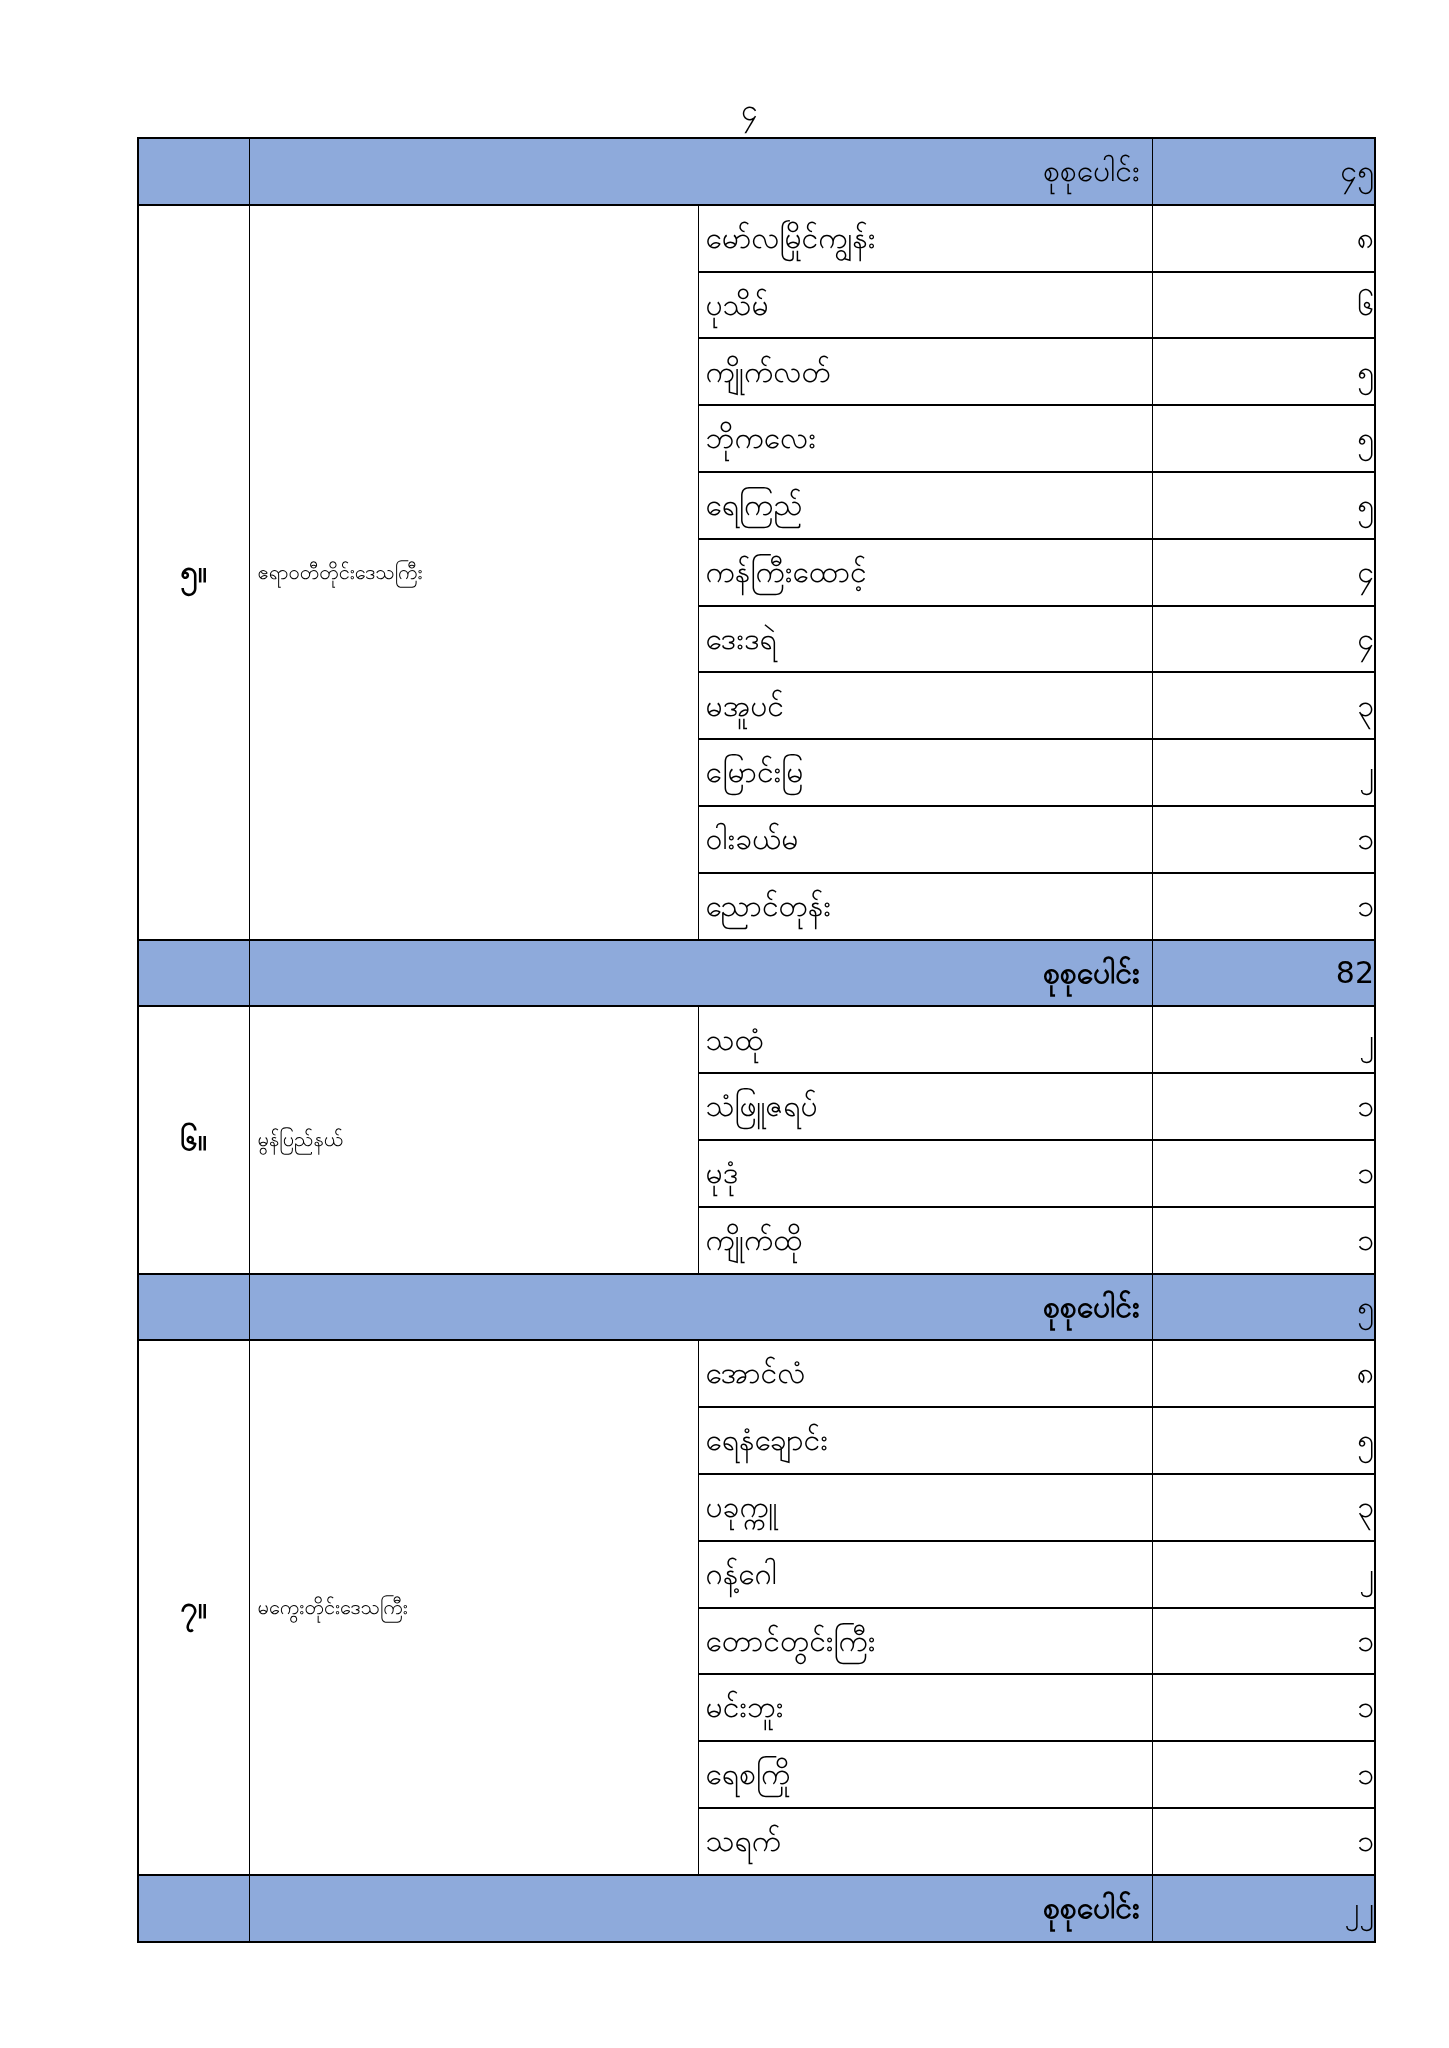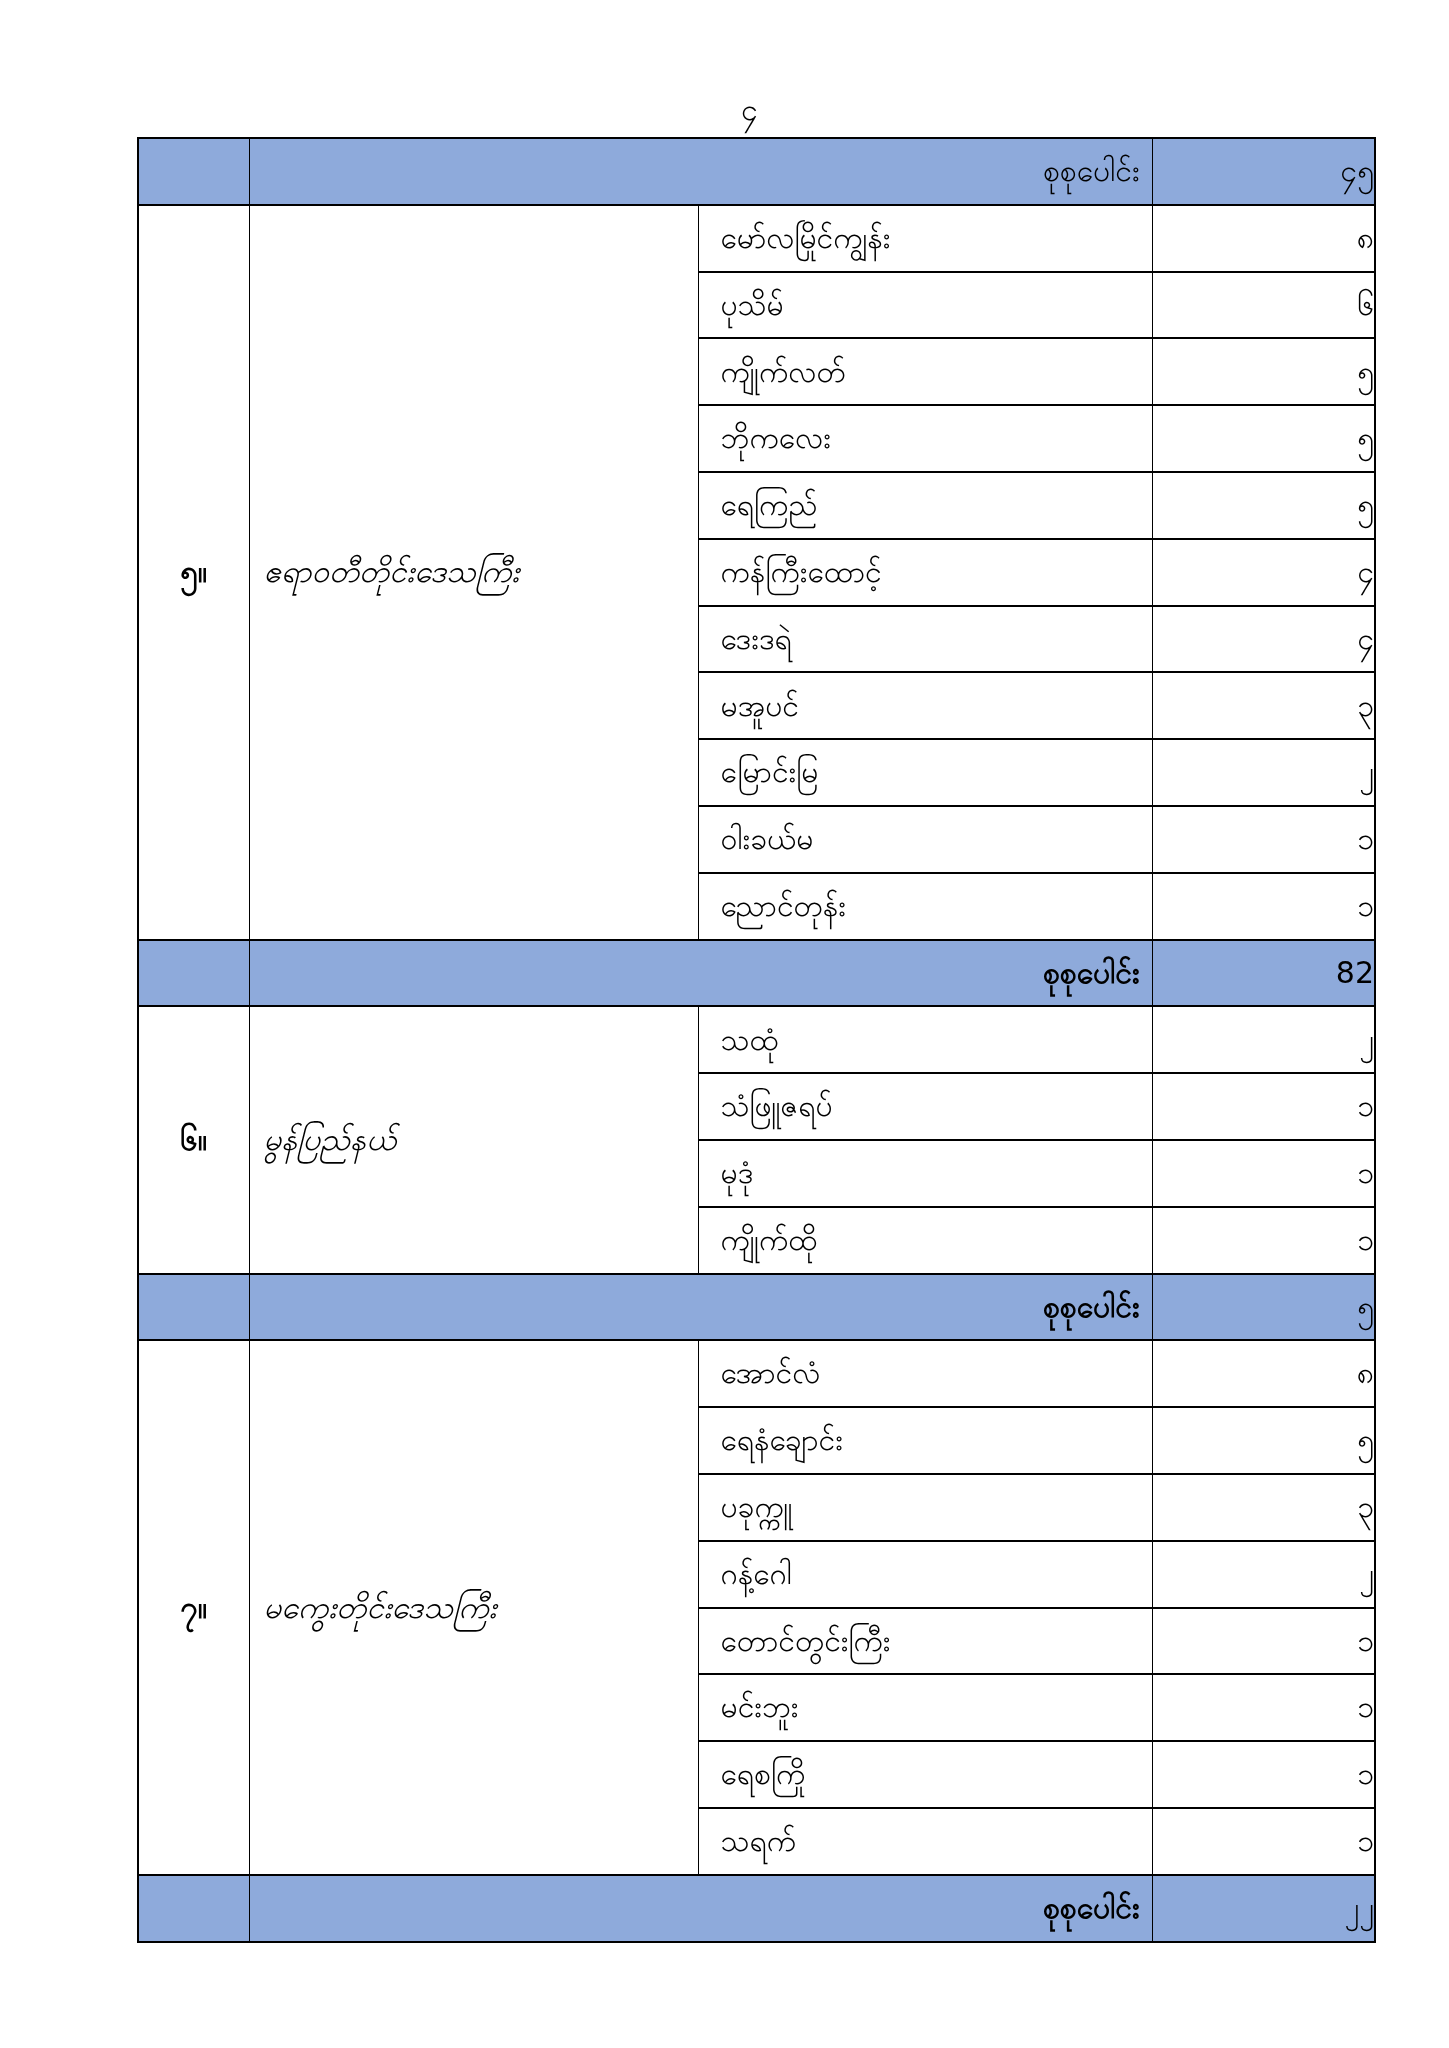--- a/index.html
+++ b/index.html
@@ -36,22 +36,22 @@
     border-top-width:2px;
     border-bottom-width:2px;
     vertical-align:middle;
     font-size:30px;
     line-height:1.15;
     overflow:hidden;
     padding:0;
   }
   td.fill{background:var(--header-fill,#8EAADB);}
   td.serial{text-align:center;font-weight:bold;font-size:31px;}
-  td.region{padding-left:14px;font-size:31px;font-style:italic;}
-  td.township{padding-left:22px;}
+  td.region{padding-left:8px;font-size:20px;}
+  td.township{padding-left:7px;}
   td.count{text-align:right;}
   td.total-label{text-align:right;padding-right:12px;}
   td.bold{font-weight:bold;}
   td.regular{font-weight:normal;}
 </style>
 </head>
 <body>
 
 <div class="page">
   <div class="page-number">၄</div>

